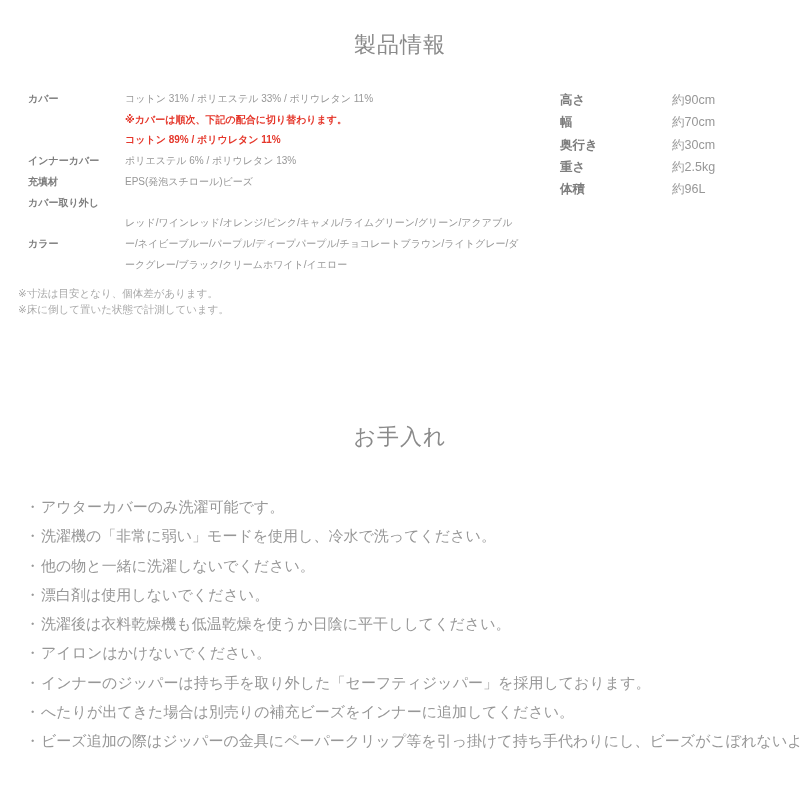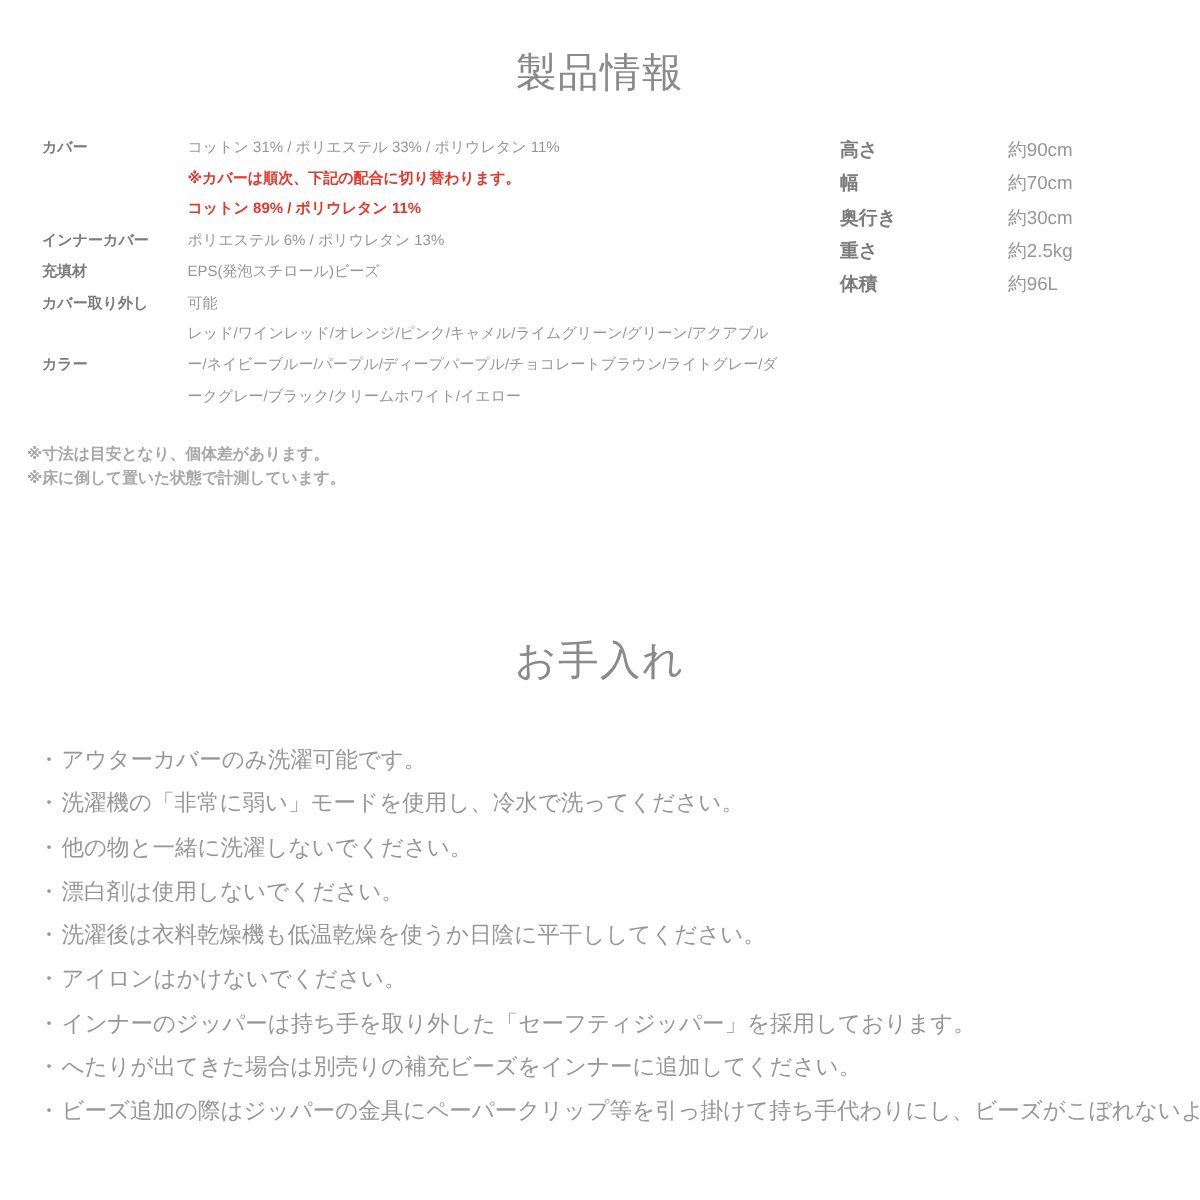--- a/index.html
+++ b/index.html
@@ -16,21 +16,21 @@
     height: 800px;
     position: relative;
     overflow: hidden;
     font-family: "Liberation Sans", "DejaVu Sans", sans-serif;
   }
   .section-title {
     position: absolute;
     left: 0;
     width: 800px;
     text-align: center;
-    font-size: 27px;
+    font-size: 22px;
     font-weight: 400;
     letter-spacing: 1px;
     color: var(--title-gray);
   }
   #product-title { top: 30px; }
   #care-title { top: 422px; }
 
   .spec-left {
     position: absolute;
     left: 28px;
@@ -60,25 +60,24 @@
     top: 89px;
     width: 220px;
     font-size: 12.5px;
     line-height: 22.3px;
   }
   .spec-right .spec-row { grid-template-columns: 112px 1fr; }
 
   .notes {
     position: absolute;
     left: 18px;
-    top: 296px;
+    top: 286px;
     font-size: 10.5px;
     line-height: 15.5px;
     color: var(--note-gray);
-    font-weight: bold;
   }
 
   .care-list {
     position: absolute;
     left: 25px;
     top: 498px;
     width: 770px;
     list-style: none;
     font-size: 15px;
     color: var(--text-gray);
@@ -111,21 +110,20 @@
   <div class="spec-row">
     <span class="spec-label">インナーカバー</span>
     <span class="spec-value">ポリエステル 6% / ポリウレタン 13%</span>
   </div>
   <div class="spec-row">
     <span class="spec-label">充填材</span>
     <span class="spec-value">EPS(発泡スチロール)ビーズ</span>
   </div>
   <div class="spec-row">
     <span class="spec-label">カバー取り外し</span>
-    <span class="spec-value">可能</span>
   </div>
   <div class="spec-row middle-label">
     <span class="spec-label">カラー</span>
     <span class="spec-value">レッド/ワインレッド/オレンジ/ピンク/キャメル/ライムグリーン/グリーン/アクアブルー/ネイビーブルー/パープル/ディープパープル/チョコレートブラウン/ライトグレー/ダークグレー/ブラック/クリームホワイト/イエロー</span>
   </div>
 </div>
 
 <div class="spec-right">
   <div class="spec-row">
     <span class="spec-label">高さ</span>

